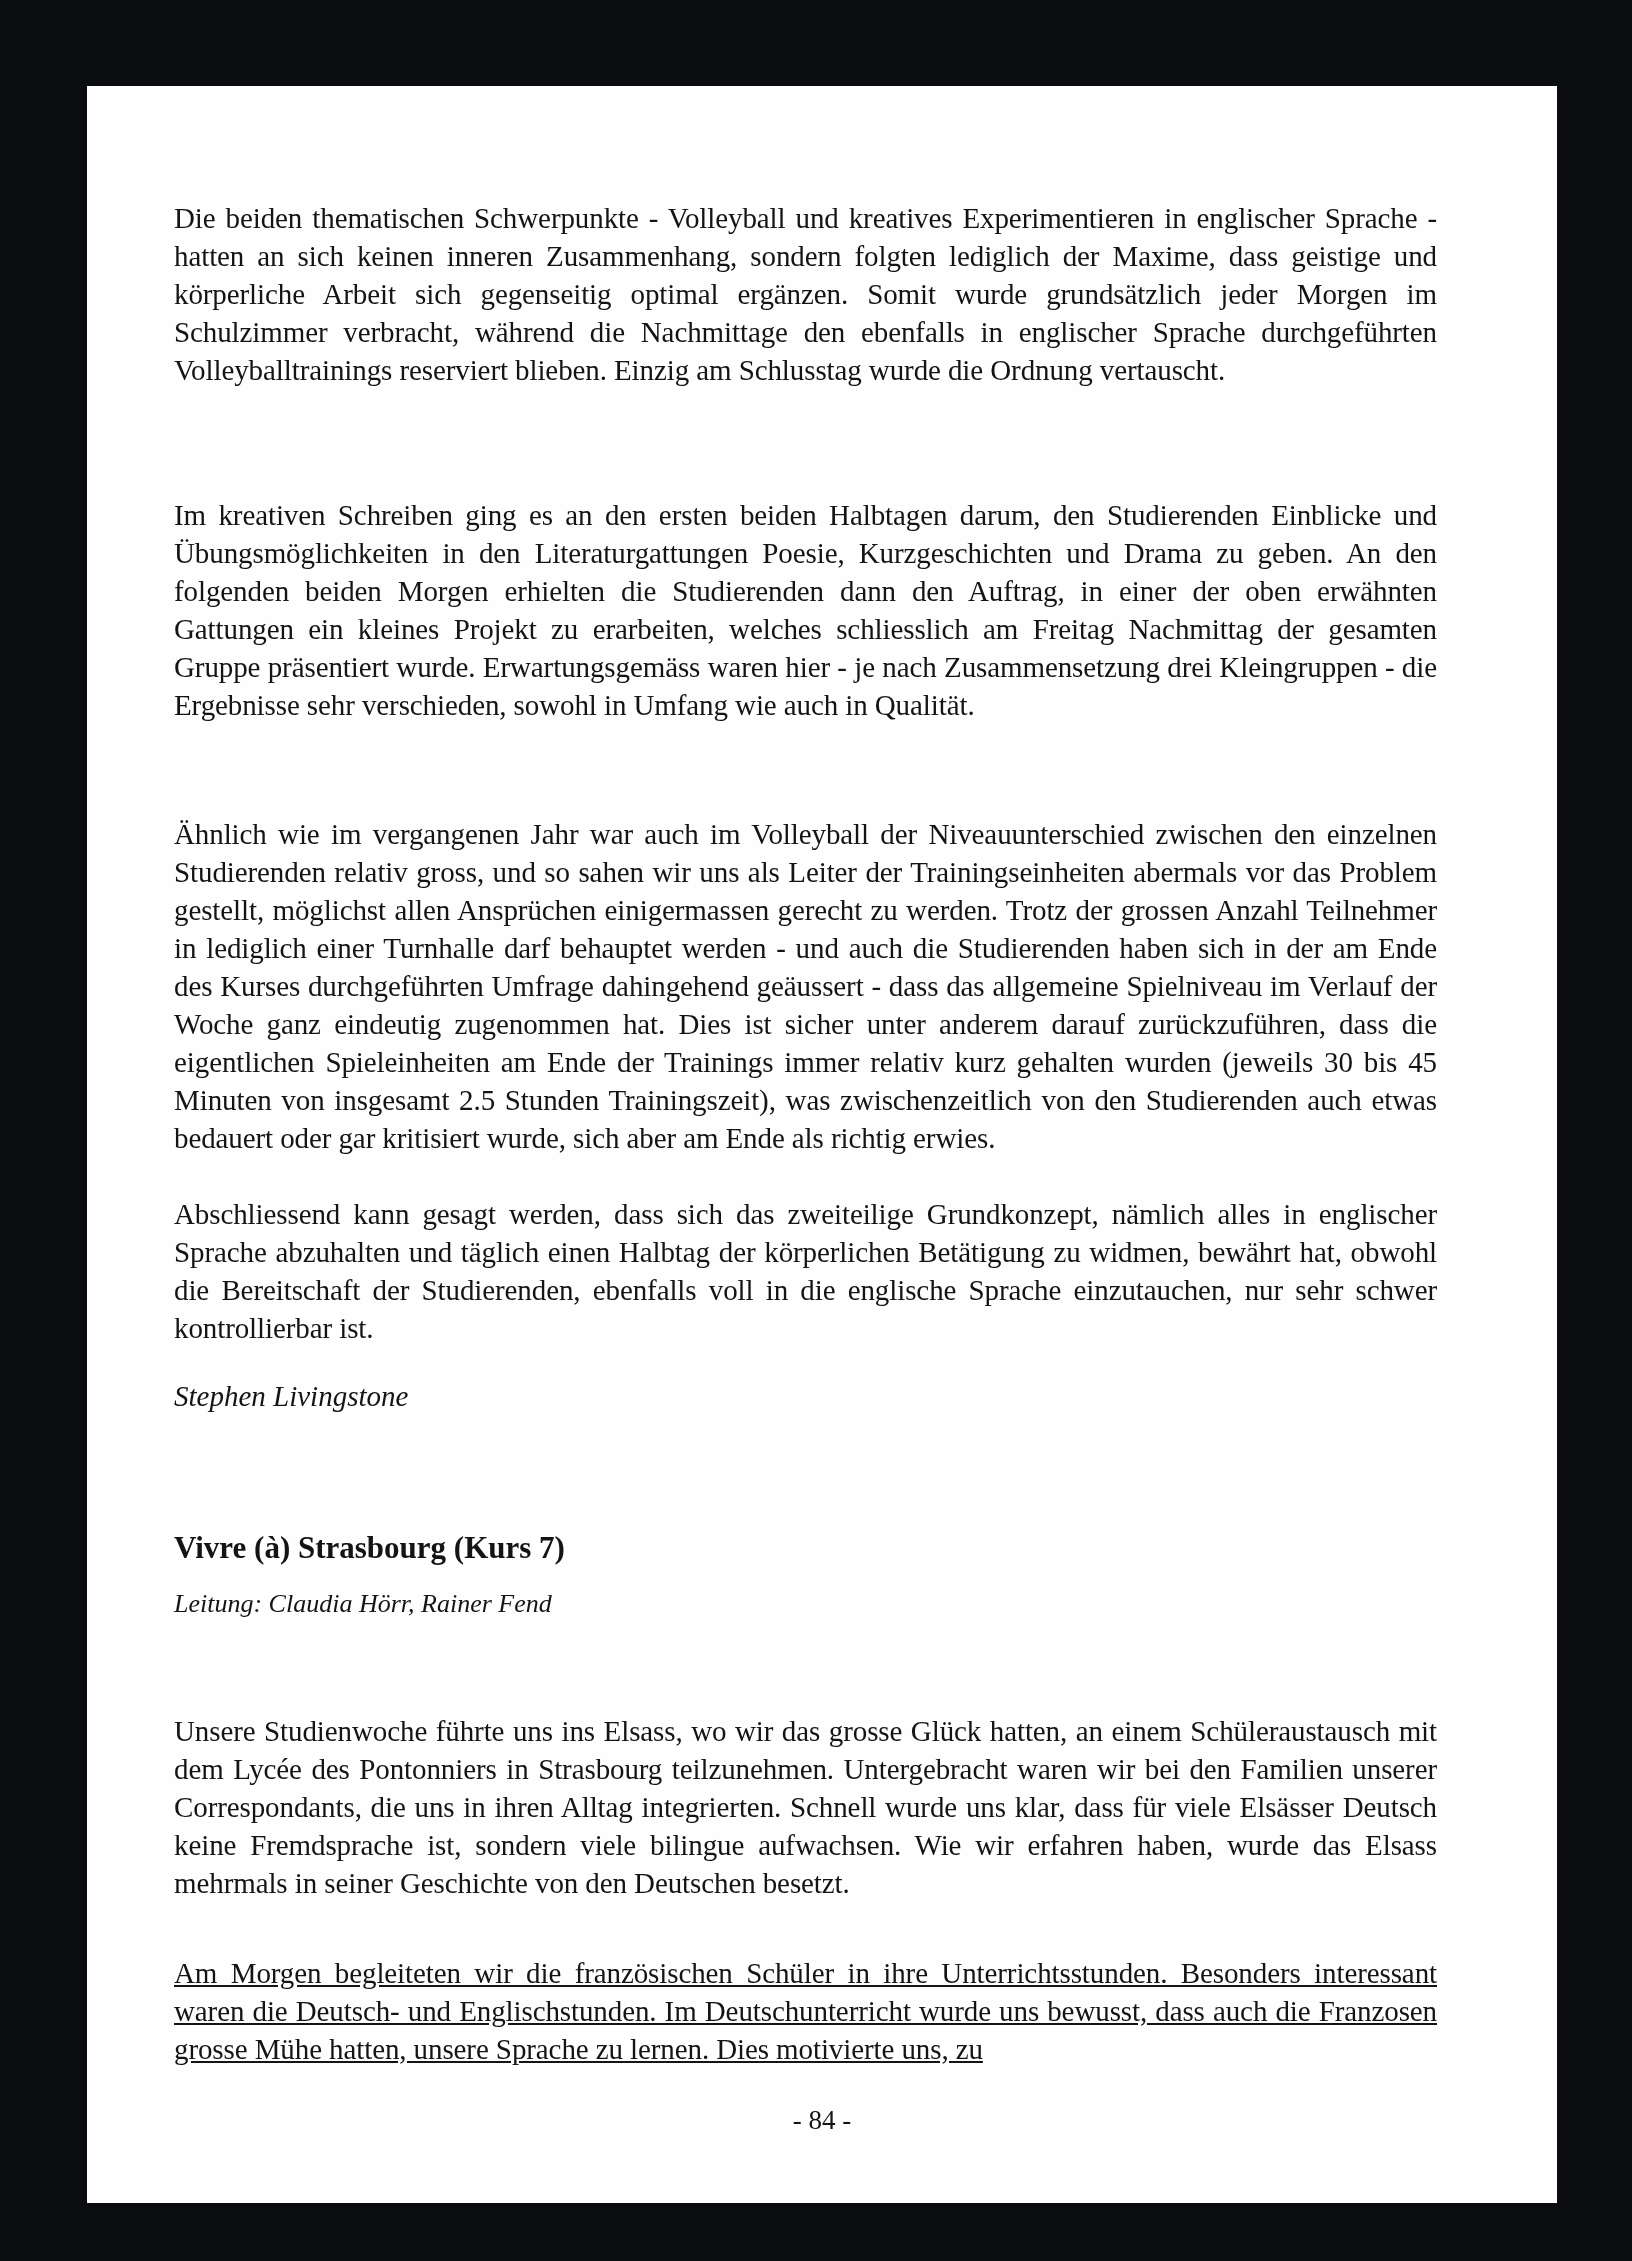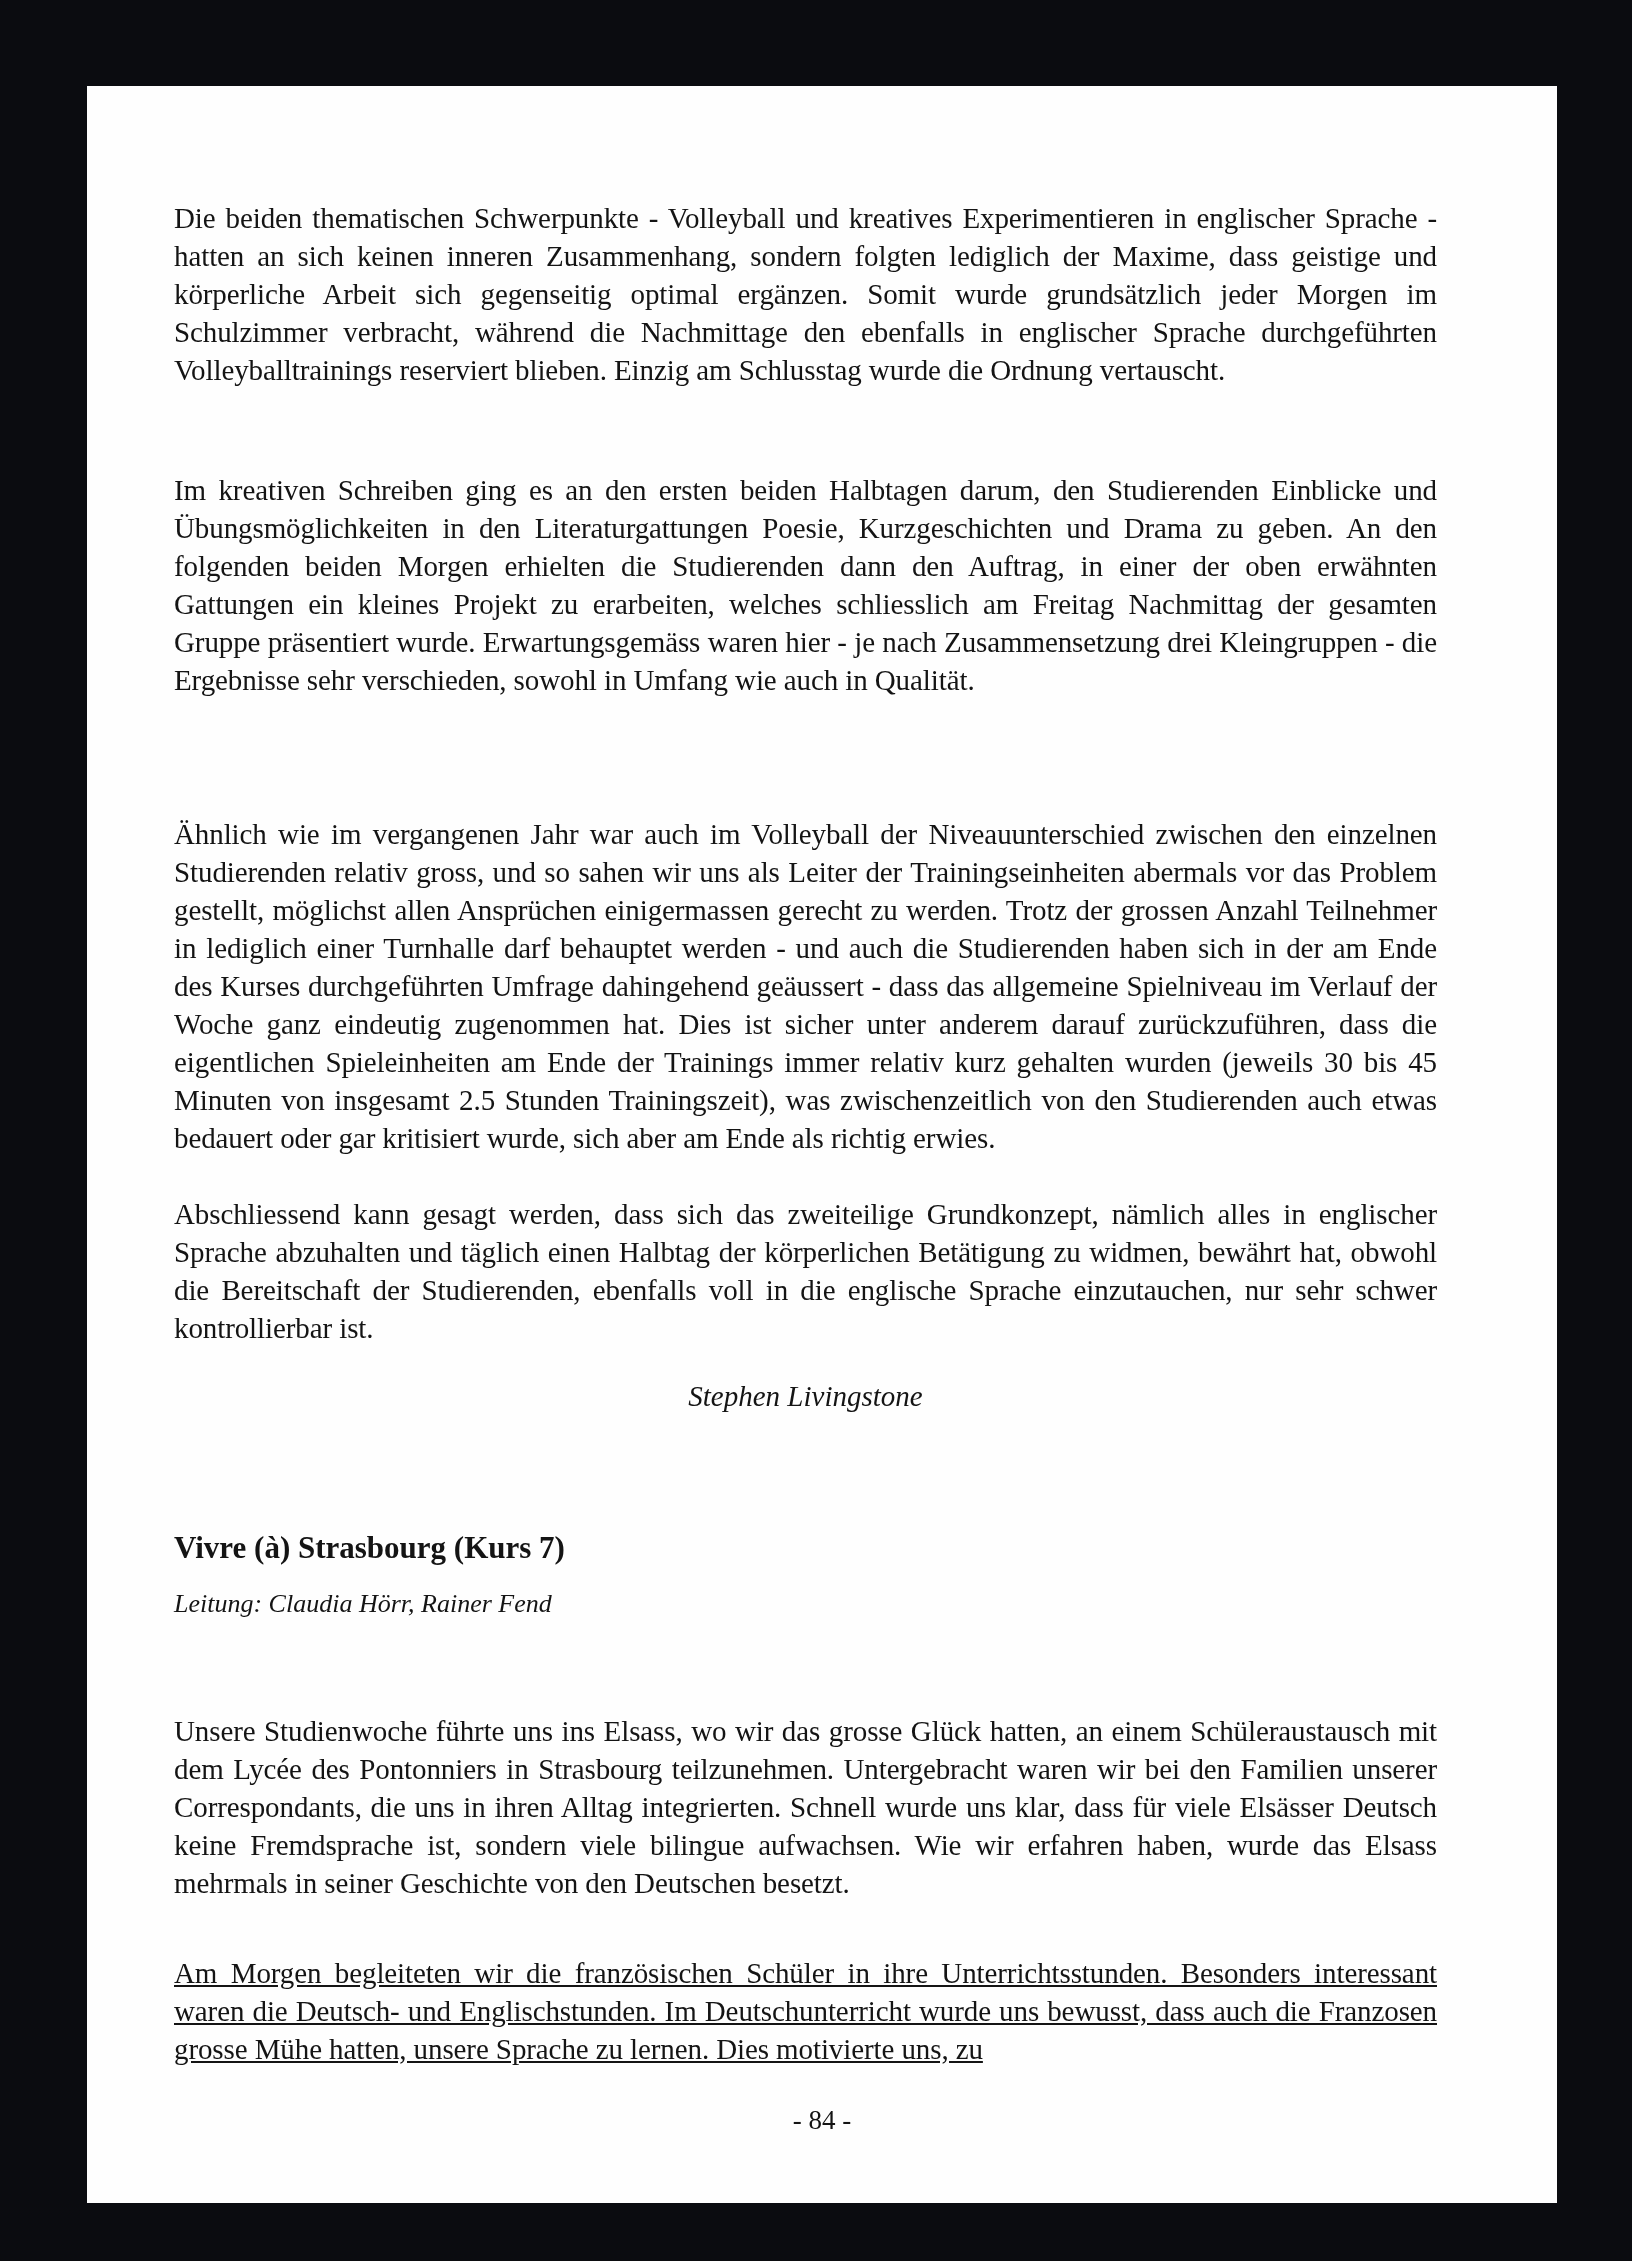--- a/index.html
+++ b/index.html
@@ -30,26 +30,26 @@
     }
     .para {
       margin: 0;
       font-size: 29px;
       line-height: 38px;
       text-align: justify;
       hyphens: manual;
       letter-spacing: -0.1px;
     }
     .p1 { top: 113px; }
-    .p2 { top: 385px; }
+    .p2 { top: 410px; }
     .p3 { top: 729px; }
     .p4 { top: 1109px; }
     .signature {
       top: 1291px;
-      text-align: center;
+      text-align: left;
       font-style: italic;
       font-size: 29px;
       line-height: 38px;
     }
     .heading {
       top: 1441px;
       font-weight: bold;
       font-size: 31px;
       line-height: 41px;
       margin: 0;

